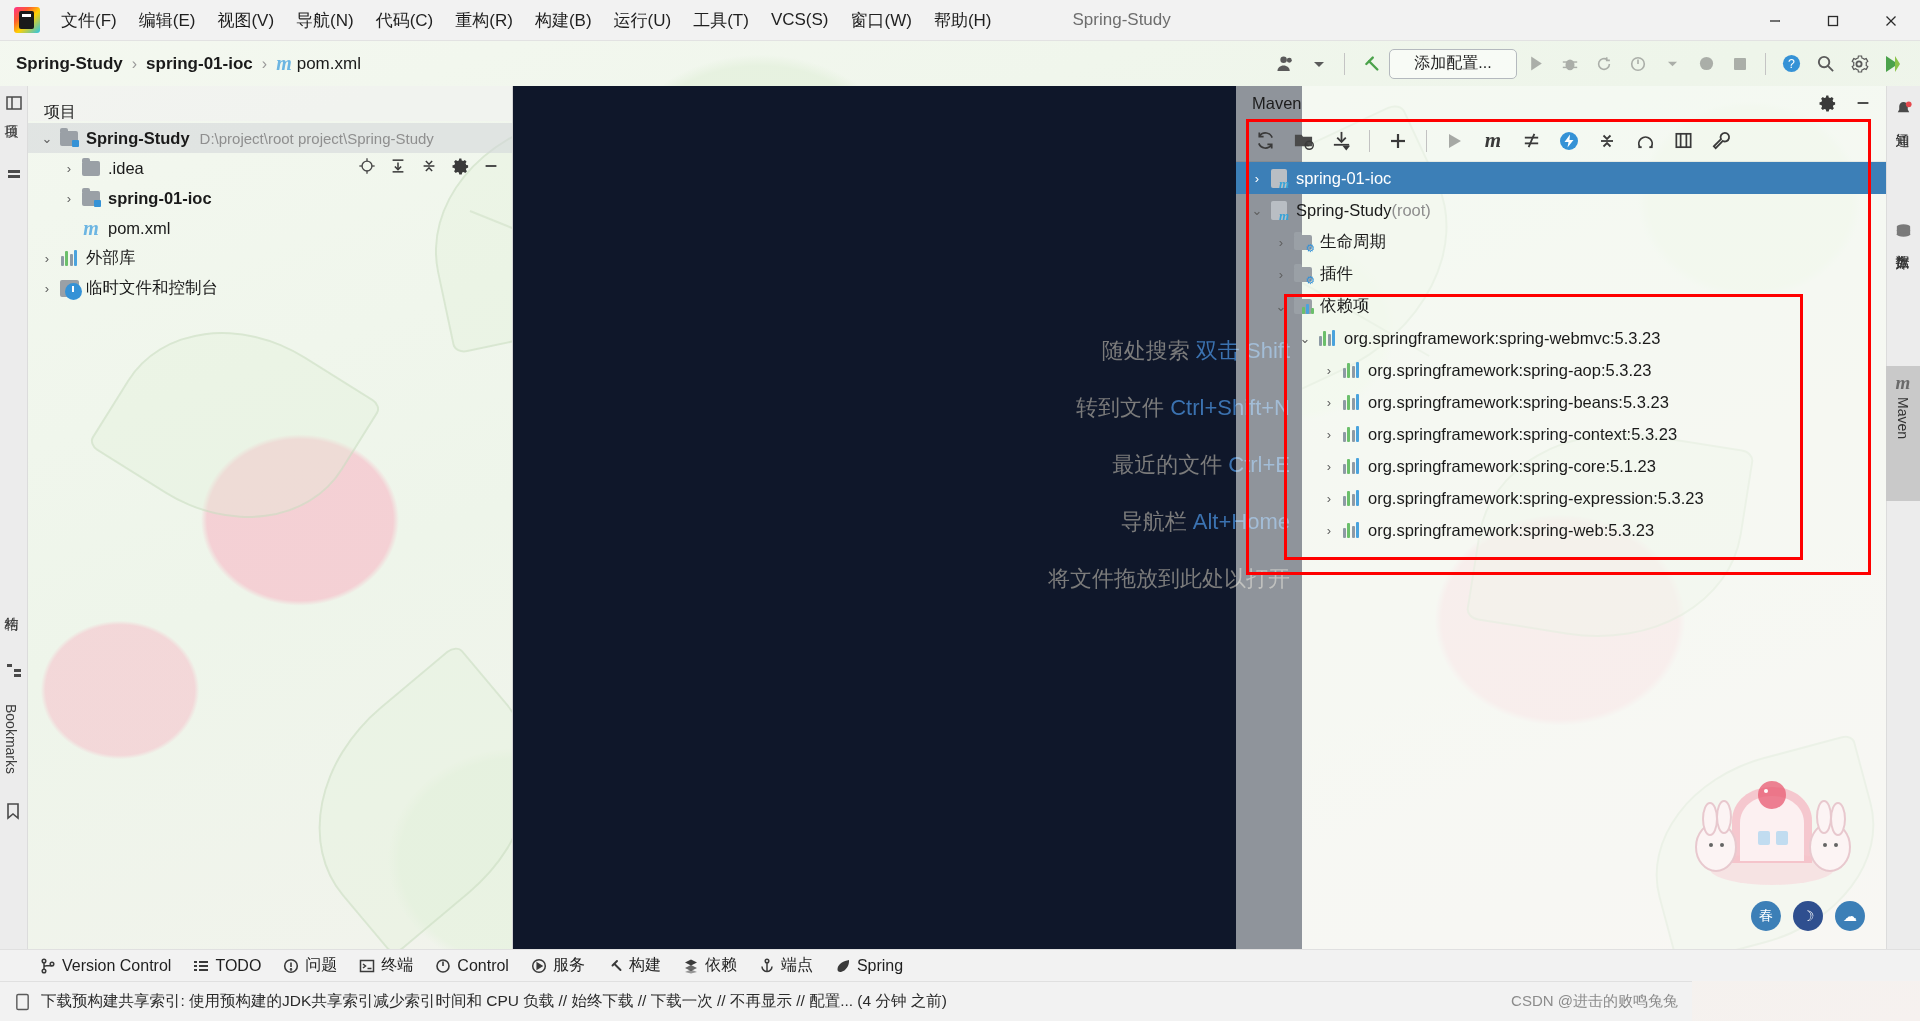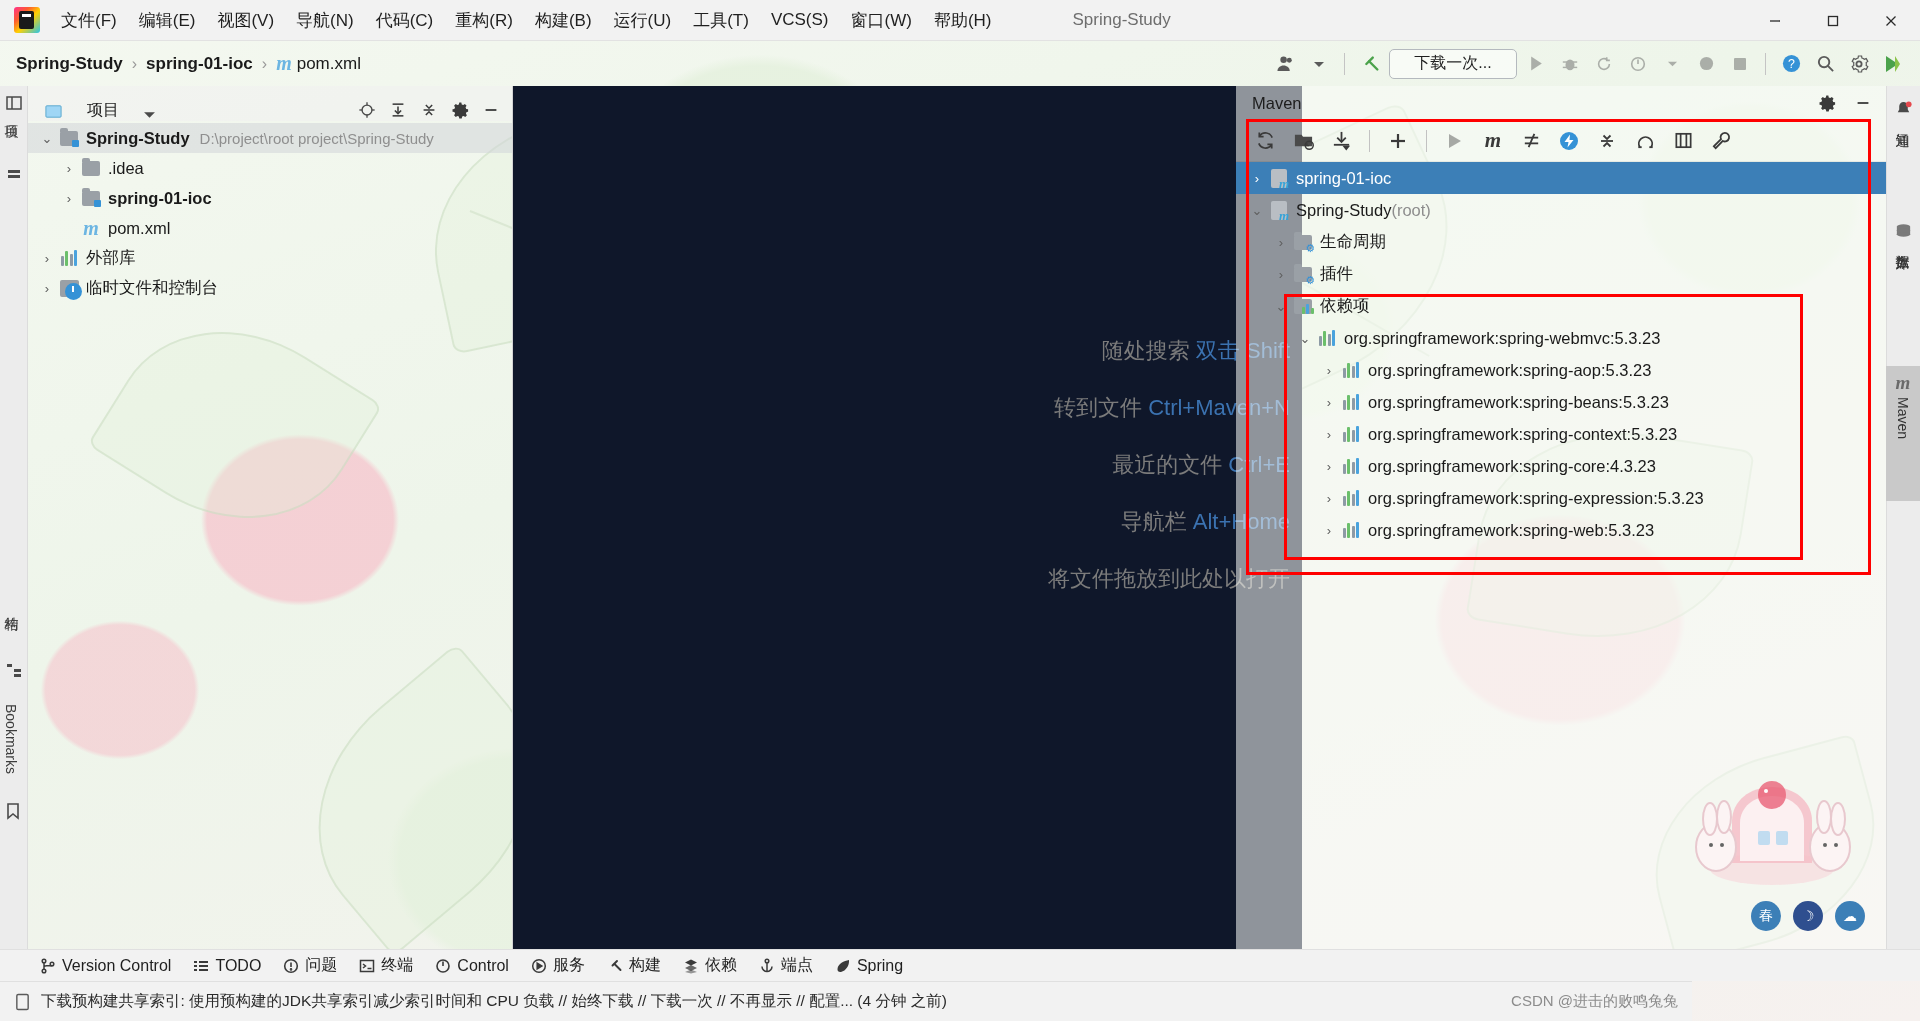--- a/index.html
+++ b/index.html
@@ -106,22 +106,23 @@
   }
   .rs-item.active { background: #c9c9c9; }
   .rs-text { writing-mode: vertical-rl; font-size: 14px; color: #333; margin-top: 3px; white-space: nowrap; }
 
   
   .project-panel {
     position: absolute; left: 28px; top: 86px; width: 485px; bottom: 72px;
     background: rgba(255,255,255,0); border-right: 1px solid #d4d4d4;
   }
   .panel-head {
-    height: 35px; display: flex; align-items: flex-end; padding-left: 16px; gap: 24px;
+    height: 35px; display: flex; align-items: flex-start; padding-left: 16px; gap: 16px;
     background: rgba(240,240,240,.55);
+    flex-direction: column;
   }
   .panel-title { font-size: 16px; color: #1d1d1d; }
   .panel-head-icons { margin-left: auto; display: flex; align-items: center; gap: 9px; padding-right: 10px; }
   .ph-ic { width: 22px; height: 22px; display: flex; align-items: center; justify-content: center; color: #4e4e4e; }
   .tree { padding-top: 2px; font-size: 16.5px; color: #1a1a1a; }
   .trow { display: flex; align-items: center; height: 30px; padding-left: 8px; white-space: nowrap; }
   .trow.sel { background: rgba(210,213,217,.55); }
   .twist {
     width: 22px; text-align: center; color: #5e5e5e; font-size: 13px; flex: none;
     display: flex; align-items: center; justify-content: center;
@@ -284,21 +285,21 @@
             <path d="M1 4l5 5 5-5z"></path>
           </svg>
       </div>
       <div class="nav-sep"></div>
       <div class="tb-icon">
         <svg width="22" height="22" viewBox="0 0 24 24" fill="none" stroke="#4ba24b" stroke-width="2.6" stroke-linecap="round">
             <path d="M15 5l-7 7"></path>
             <path d="M11 9l9 9"></path>
           </svg>
       </div>
-      <div class="run-config">下载一次...</div>
+      <div class="run-config">添加配置...</div>
       <div class="tb-icon dim">
         <svg width="17" height="17" viewBox="0 0 16 16" fill="currentColor">
             <path d="M3 1.5l10 6.5-10 6.5z"></path>
           </svg>
       </div>
       <div class="tb-icon dim">
         <svg width="18" height="18" viewBox="0 0 20 20" fill="currentColor">
             <ellipse cx="10" cy="11" rx="5" ry="6"></ellipse>
             <rect x="2" y="7" width="16" height="1.6"></rect>
             <rect x="2" y="13" width="16" height="1.6"></rect>
@@ -522,21 +523,21 @@
       </div>
     </div>
   </div>
 
   <div class="editor">
     <div class="hints">
       <div class="hint">
         <span>随处搜索 </span><b>双击 Shift</b>
       </div>
       <div class="hint">
-        <span>转到文件 </span><b>Ctrl+Maven+N</b>
+        <span>转到文件 </span><b>Ctrl+Shift+N</b>
       </div>
       <div class="hint">
         <span>最近的文件 </span><b>Ctrl+E</b>
       </div>
       <div class="hint">
         <span>导航栏 </span><b>Alt+Home</b>
       </div>
       <div class="drop-hint">将文件拖放到此处以打开</div>
     </div>
   </div>
@@ -742,21 +743,21 @@
       <div class="mrow" style="padding-left:82px">
         <span class="twist">›</span>
         <span class="ticon">
           <span class="bars">
               <i style="height:10px;background:#8d9aa5"></i>
               <i style="height:15px;background:#6bbf6b"></i>
               <i style="height:12px;background:#8d9aa5"></i>
               <i style="height:16px;background:#4aa3dd"></i>
             </span>
         </span>
-        <span>org.springframework:spring-core:4.3.23</span>
+        <span>org.springframework:spring-core:5.1.23</span>
       </div>
       <div class="mrow" style="padding-left:82px">
         <span class="twist">›</span>
         <span class="ticon">
           <span class="bars">
               <i style="height:10px;background:#8d9aa5"></i>
               <i style="height:15px;background:#6bbf6b"></i>
               <i style="height:12px;background:#8d9aa5"></i>
               <i style="height:16px;background:#4aa3dd"></i>
             </span>

